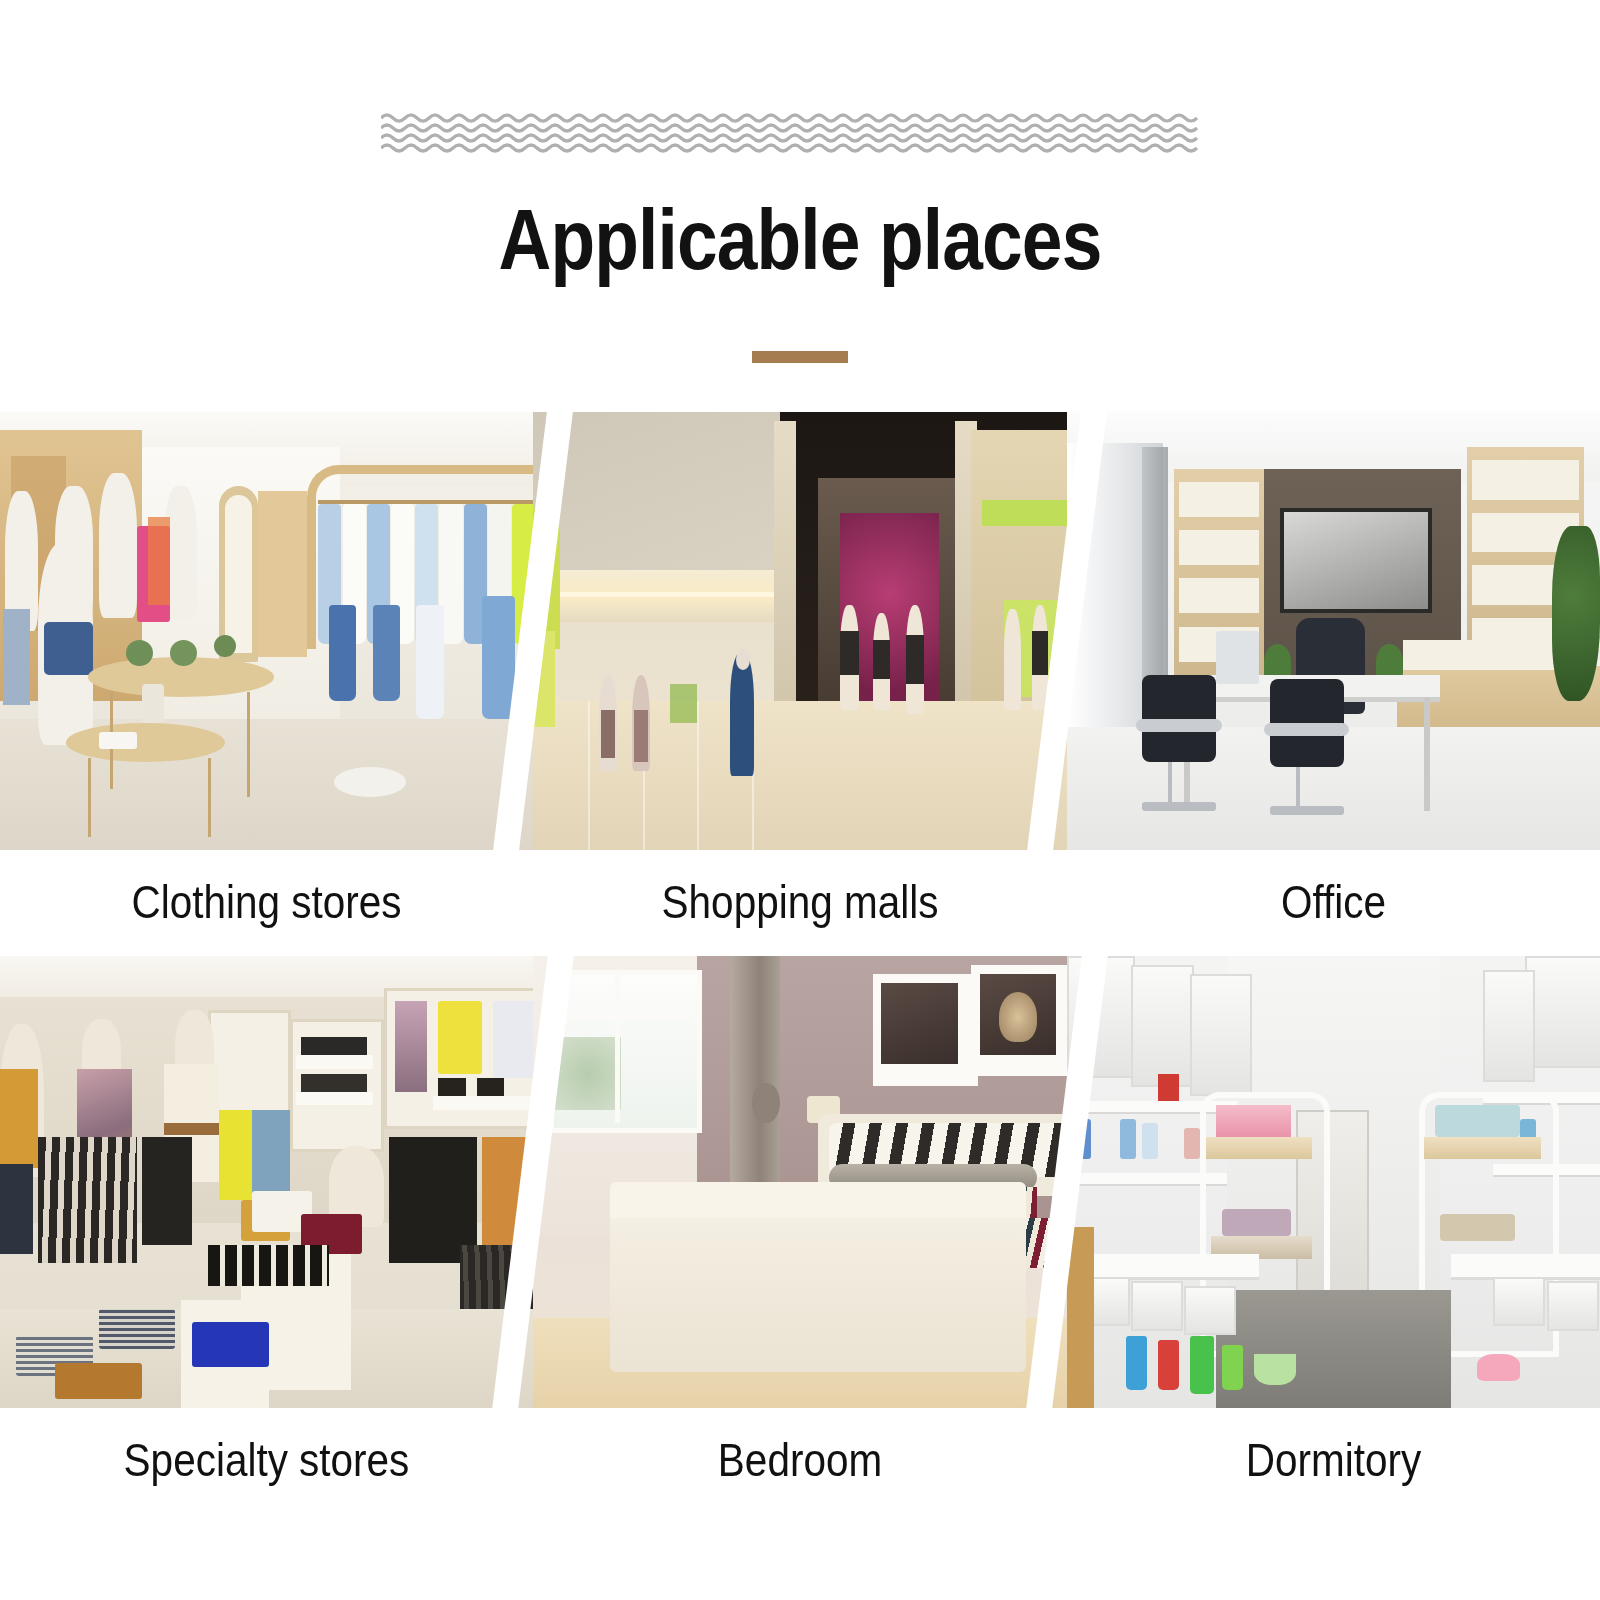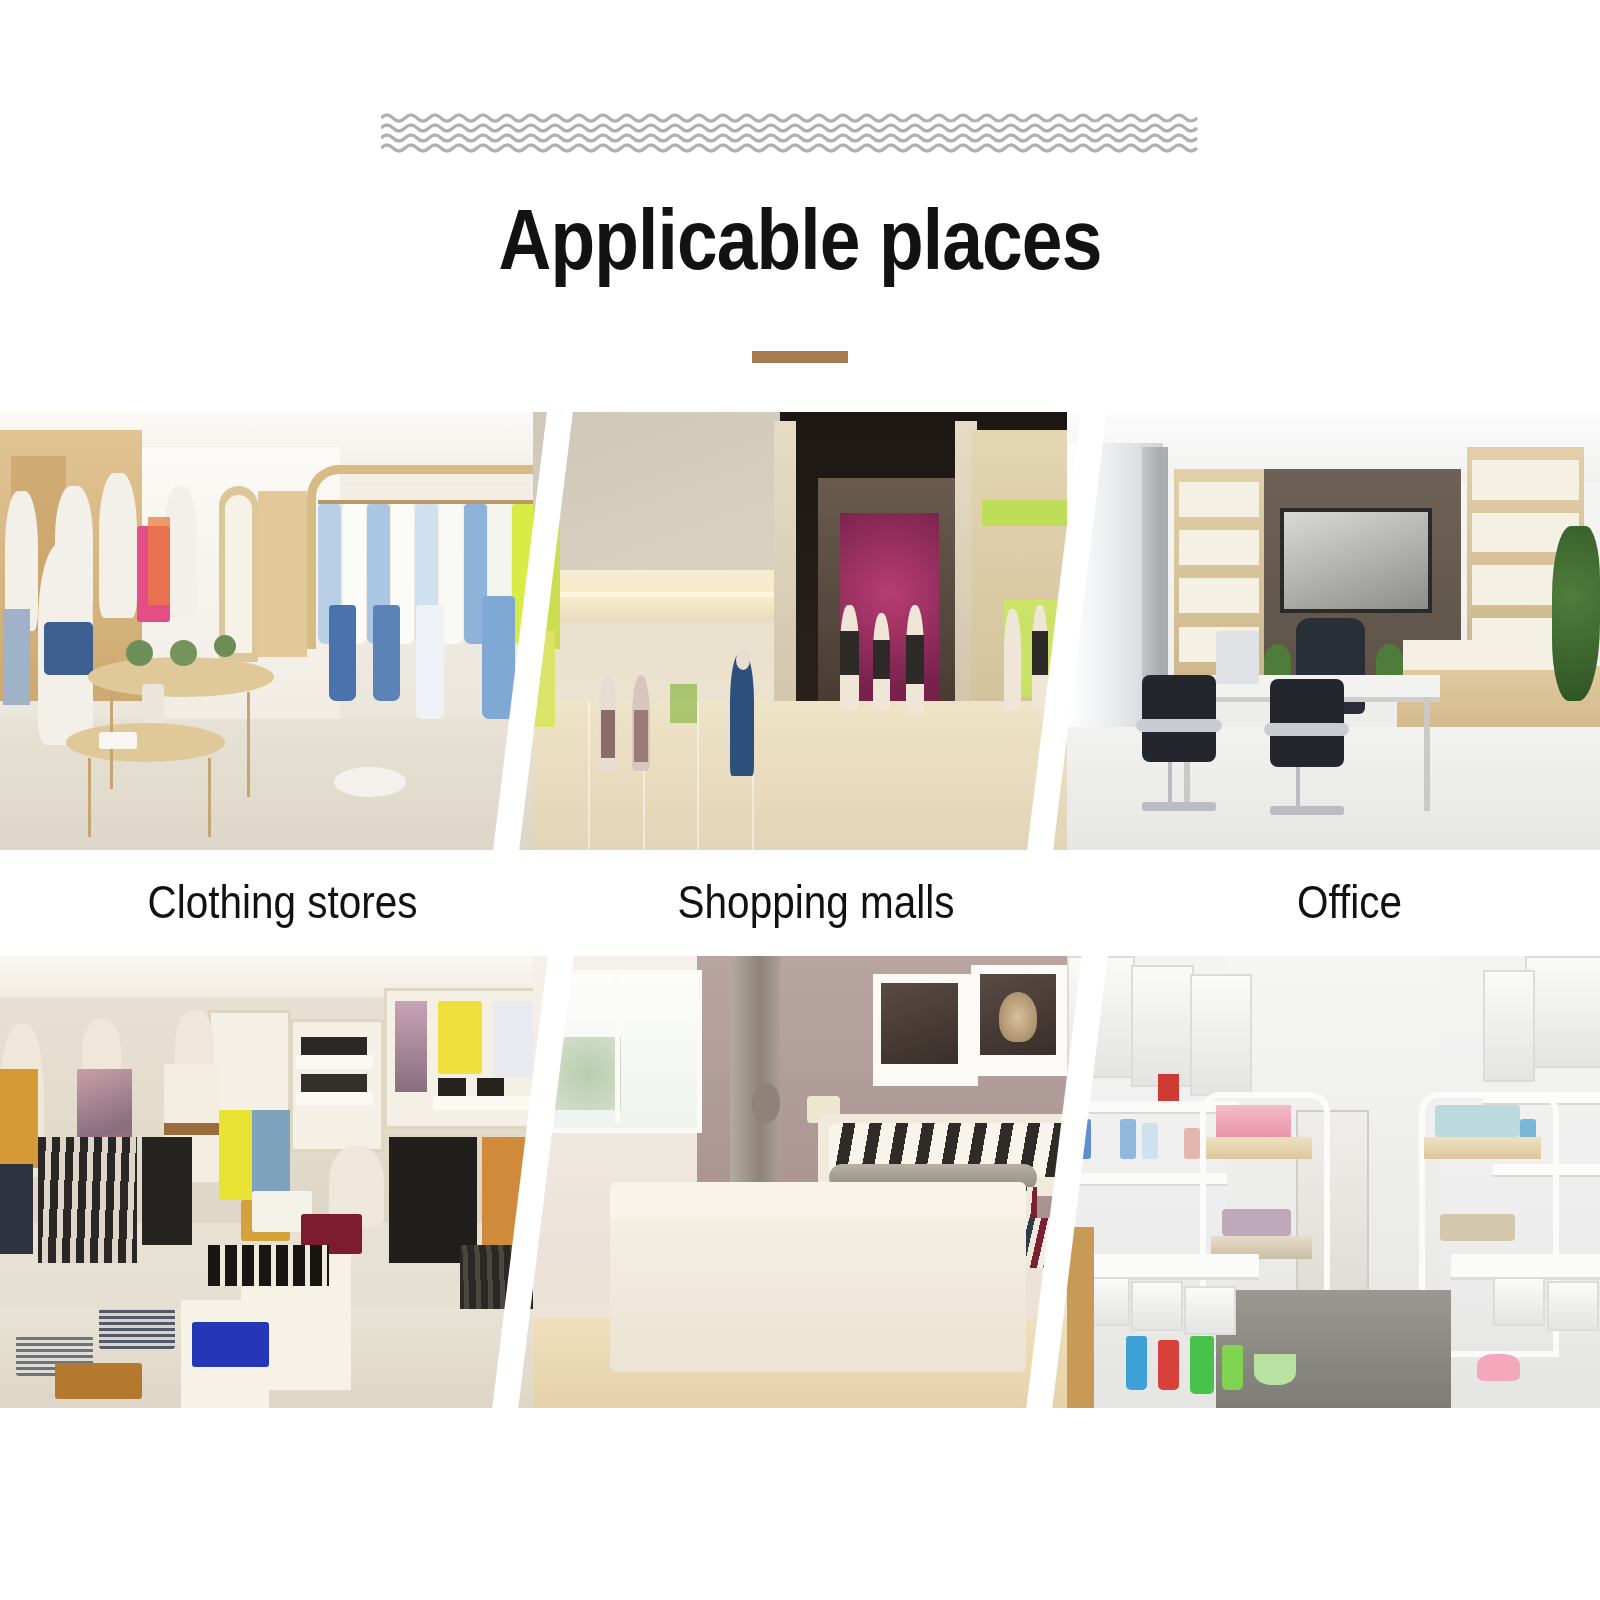--- a/index.html
+++ b/index.html
@@ -52,21 +52,21 @@
 
   
   .sep{
     position:absolute;top:-10px;height:calc(100% + 20px);
     width:26px;background:#ffffff;
     transform:skewX(-7deg);
     z-index:40;
   }
 
   
-  .label-row{position:absolute;left:16px;width:1270px;height:104px;}
+  .label-row{position:absolute;left:0;width:1270px;height:104px;}
   .labels-1{top:850px;}
   .labels-2{top:1408px;}
   .label{
     position:absolute;top:0;height:104px;
     display:flex;align-items:center;justify-content:center;
     font-size:46px;color:#111;
     transform:scaleX(0.88);
   }
   .label span{white-space:nowrap;}
   .lab-a{left:0;width:533px;}
@@ -478,14 +478,25 @@
         <div style="left:35%;top:88%;width:8%;height:7%;background:#b9e2a2;border-radius:0 0 40% 40%;"></div>
         <div style="left:77%;top:88%;width:8%;height:6%;background:#f5a7bc;border-radius:40% 40% 18% 18%;"></div>
         <div style="left:0;top:60%;width:5%;height:40%;background:#c79a55;"></div>
       </div>
     </div>
 
     <div class="sep" style="left:520px;"></div>
     <div class="sep" style="left:1054px;"></div>
   </div>
 
+  <div class="label-row labels-2">
+    <div class="label lab-a">
+      <span>Specialty stores</span>
+    </div>
+    <div class="label lab-b">
+      <span>Bedroom</span>
+    </div>
+    <div class="label lab-c">
+      <span>Dormitory</span>
+    </div>
+  </div>
 
 </div>
 
 </body></html>

